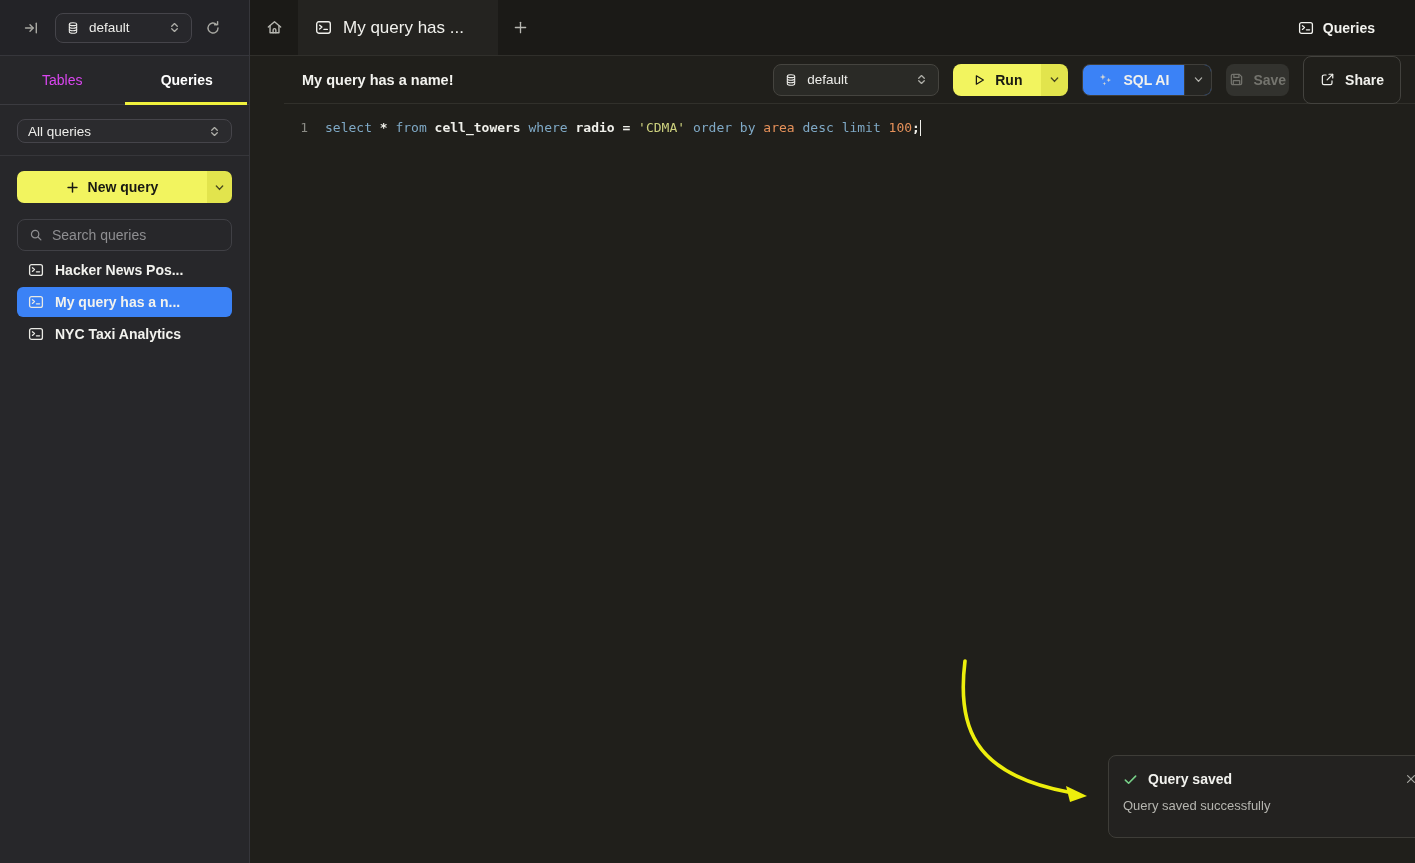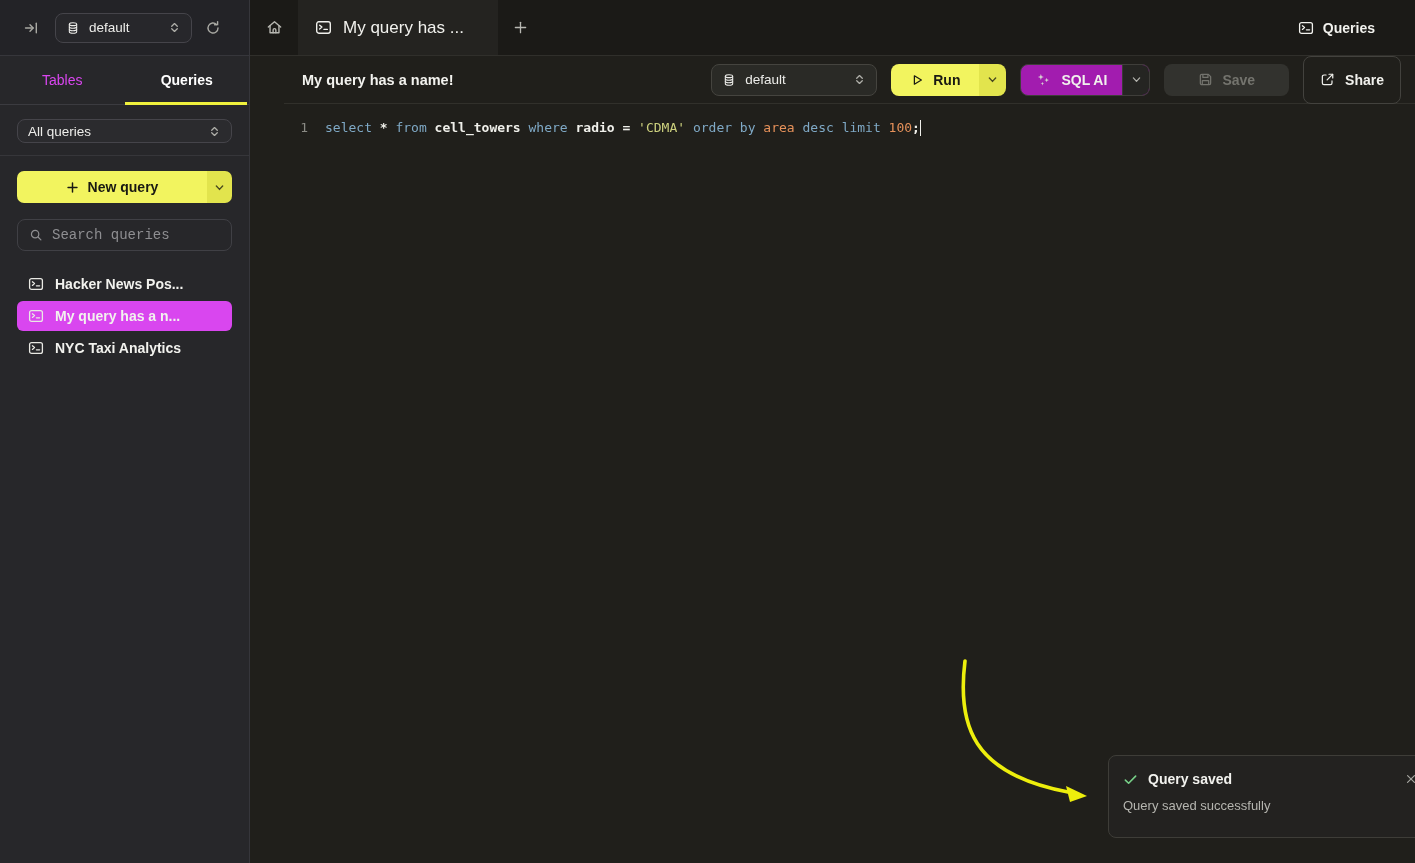--- a/index.html
+++ b/index.html
@@ -68,56 +68,56 @@
     width:25px; background:#E2E44D; border:none; display:flex; align-items:center;
     justify-content:center; color:#4A4A20; cursor:pointer;
   }
   .new-query { margin-top:15px; }
   .search-box {
     margin-top:16px; height:32px; border:1px solid #404045; border-radius:8px;
     display:flex; align-items:center; gap:9px; padding:0 11px; color:#8E8E91;
   }
   .search-box input {
     flex:1; background:none; border:none; outline:none; color:#EDEDEA; font-size:14px;
-    font-family:Liberation Mono, monospace; min-width:0;
+    font-family:Liberation Sans, sans-serif; min-width:0;
   }
   .search-box input::placeholder { color:#8E8E91; }
-  .query-list { margin-top:18px; display:flex; flex-direction:column; gap:2px; }
+  .query-list { margin-top:4px; display:flex; flex-direction:column; gap:2px; }
   .query-item {
     height:30px; display:flex; align-items:center; gap:11px; padding:0 11px;
     border-radius:6px; color:#F2F2EE; font-size:14px; font-weight:600; cursor:pointer;
   }
-  .query-item.selected { background:#d946ef; }
+  .query-item.selected { background:#3b82f6; }
   .query-item .q-icon { color:#E9E9E4; flex:none; }
 
   
   .main { position:absolute; top:56px; left:250px; right:0; bottom:0; background:#201F1B;margin-left:34px; }
   .main-header {
     height:48px; display:flex; align-items:center; gap:14px;
     padding:0 14px 0 18px; border-bottom:1px solid #31302B;
   }
   .main-title { font-size:14.5px; font-weight:600; color:#F2F2EE; margin-right:auto; }
   .main-header .select { width:166px; height:32px; background:#2A2A26; border-color:#45443F; }
   .run-btn { height:32px; border-radius:8px; overflow:hidden; display:flex; }
   .run-btn .main-part { padding:0 19px;text-align:center; }
   .run-btn .caret-part { width:27px; }
   .sqlai-btn {
     height:32px; display:flex; border:1px solid #3F3E3A; border-radius:8px;
-    overflow:hidden; background:#a21caf;
+    overflow:hidden; background:#3b82f6;
   }
   .sqlai-main {
     display:flex; align-items:center; gap:10px; padding:0 15px; background:none; border:none;
     color:#F1F1ED; font-size:14px; font-weight:600; cursor:pointer; font-family:"Liberation Sans", sans-serif;
   }
   .sqlai-caret {
     width:27px; border:none; border-left:1px solid #3A3A36; background:#252522;
     display:flex; align-items:center; justify-content:center; color:#B1B1AB; cursor:pointer;
   }
   .save-btn {
-    height:32px; padding:0 34px; background:#32322E; border:none; border-radius:8px;
+    height:32px; padding:0 3px; background:#32322E; border:none; border-radius:8px;
     color:#74746E; display:flex; align-items:center; gap:9px; font-size:14px; font-weight:600;
     font-family:"Liberation Sans", sans-serif;
     justify-content:flex-end;
   }
   .share-btn {
     height:48px; padding:0 16px; background:transparent; border:1px solid #43423E; border-radius:8px;
     color:#F1F1ED; display:flex; align-items:center; gap:10px; font-size:14px; font-weight:600;
     cursor:pointer; font-family:"Liberation Sans", sans-serif;
   }
 

